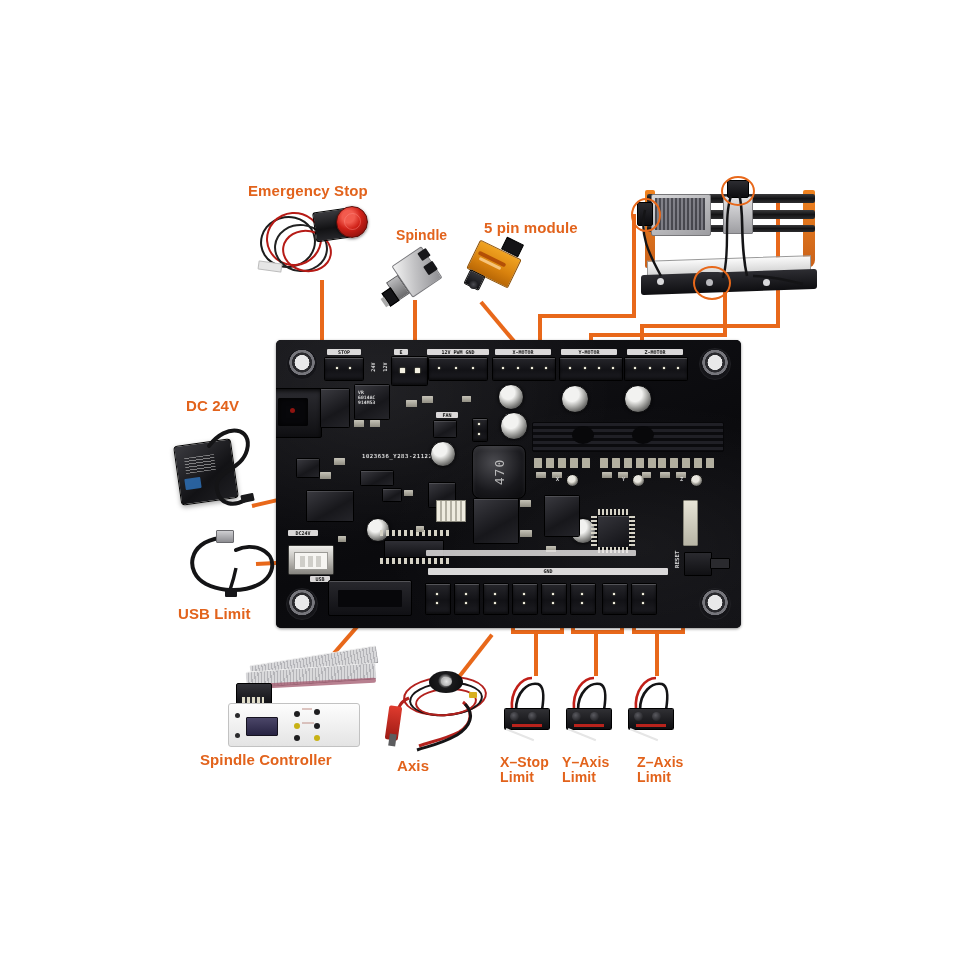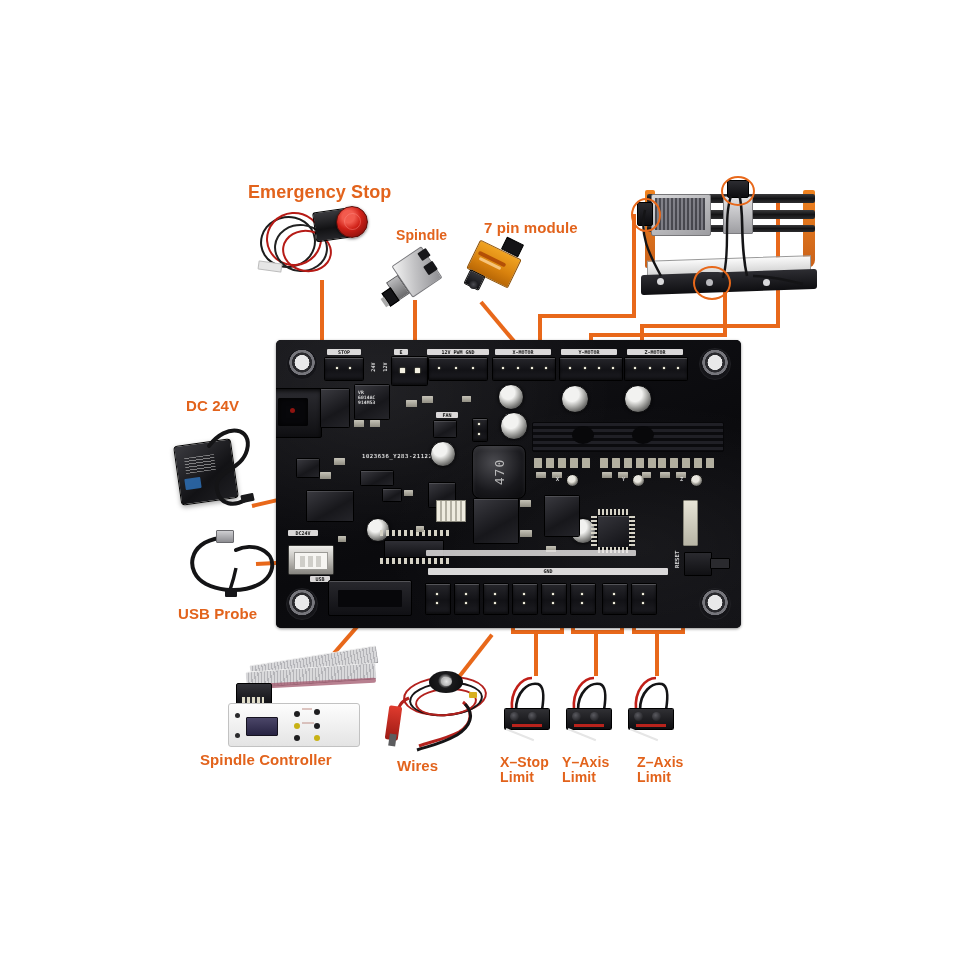--- a/index.html
+++ b/index.html
@@ -148,27 +148,27 @@
   <div class="ln lnh" style="left:571px;top:630px;width:53px;"></div>
   <div class="ln lnv" style="left:571px;top:612px;height:20px;"></div>
   <div class="ln lnv" style="left:620px;top:612px;height:20px;"></div>
   <div class="ln lnv" style="left:594px;top:630px;height:46px;"></div>
 
   <div class="ln lnh" style="left:632px;top:630px;width:53px;"></div>
   <div class="ln lnv" style="left:632px;top:612px;height:20px;"></div>
   <div class="ln lnv" style="left:681px;top:612px;height:20px;"></div>
   <div class="ln lnv" style="left:655px;top:630px;height:46px;"></div>
 
-  <div class="lbl" style="left:248px;top:183px;font-size:18px;">Emergency Stop</div>
+  <div class="lbl" style="left:248px;top:183px;font-size:15px;">Emergency Stop</div>
   <div class="lbl" style="left:396px;top:228px;font-size:14px;">Spindle</div>
-  <div class="lbl" style="left:484px;top:220px;font-size:15px;">7 pin module</div>
+  <div class="lbl" style="left:484px;top:220px;font-size:15px;">5 pin module</div>
   <div class="lbl" style="left:186px;top:398px;font-size:15px;">DC 24V</div>
-  <div class="lbl" style="left:178px;top:606px;font-size:15px;">USB Probe</div>
+  <div class="lbl" style="left:178px;top:606px;font-size:15px;">USB Limit</div>
   <div class="lbl" style="left:200px;top:752px;font-size:15px;">Spindle Controller</div>
-  <div class="lbl" style="left:397px;top:758px;font-size:15px;">Wires</div>
+  <div class="lbl" style="left:397px;top:758px;font-size:15px;">Axis</div>
   <div class="lbl" style="left:500px;top:755px;font-size:14px;text-align:left;">X–Stop
 Limit</div>
   <div class="lbl" style="left:562px;top:755px;font-size:14px;text-align:left;">Y–Axis
 Limit</div>
   <div class="lbl" style="left:637px;top:755px;font-size:14px;text-align:left;">Z–Axis
 Limit</div>
 
   <div style="position:absolute;left:258px;top:202px;width:120px;height:80px;">
     <div class="estop-wire" style="left:2px;top:14px;width:52px;height:48px;border-color:#1c1c1c;transform:rotate(-8deg);"></div>
     <div class="estop-wire red" style="left:8px;top:10px;width:52px;height:50px;transform:rotate(-4deg);"></div>

